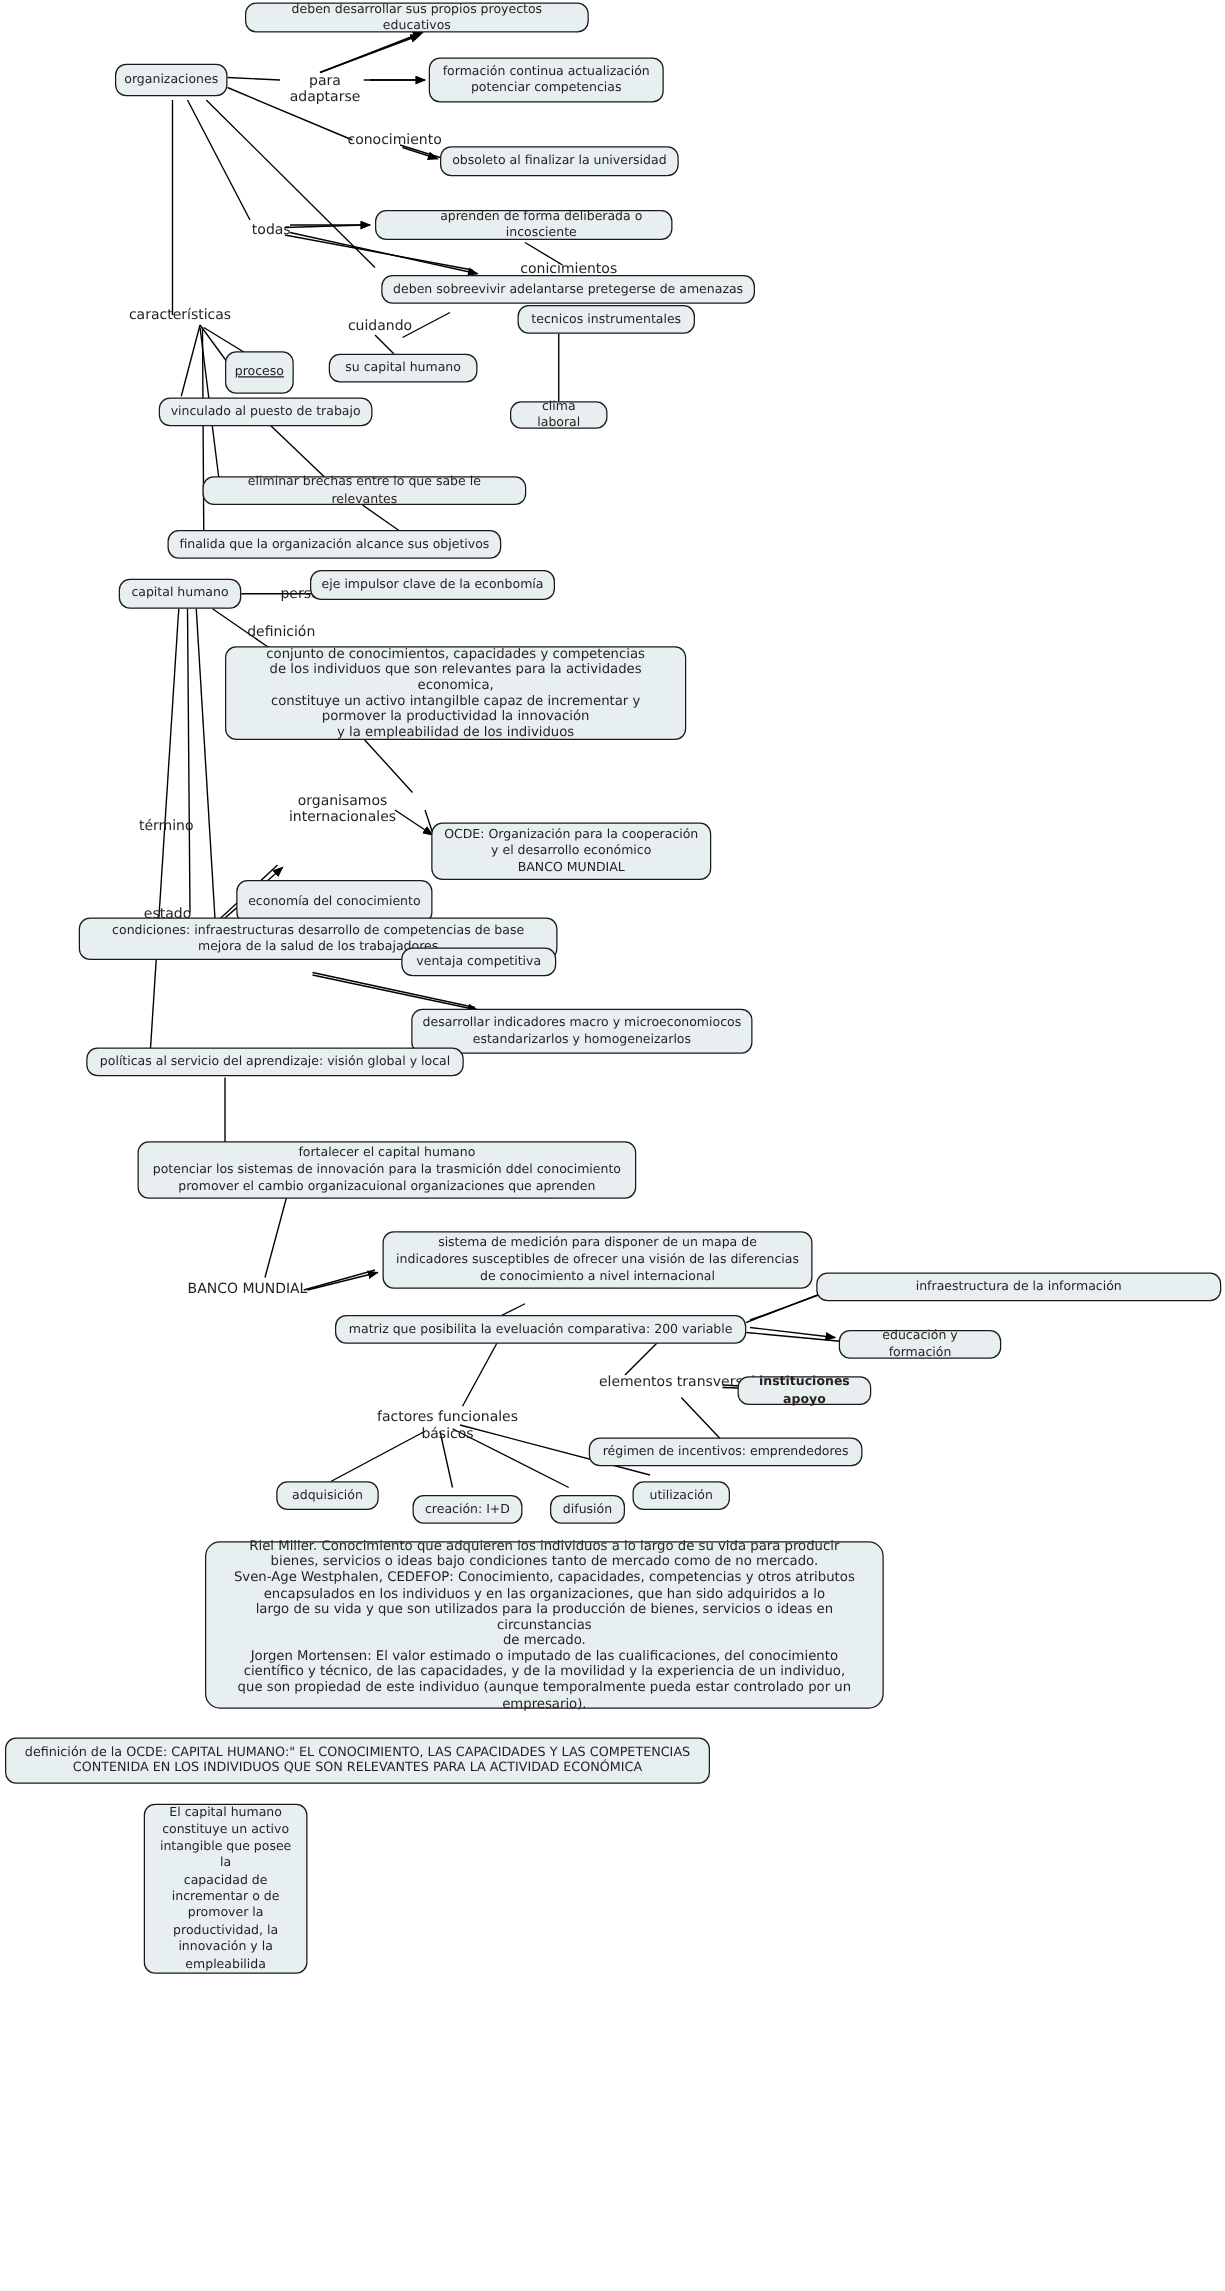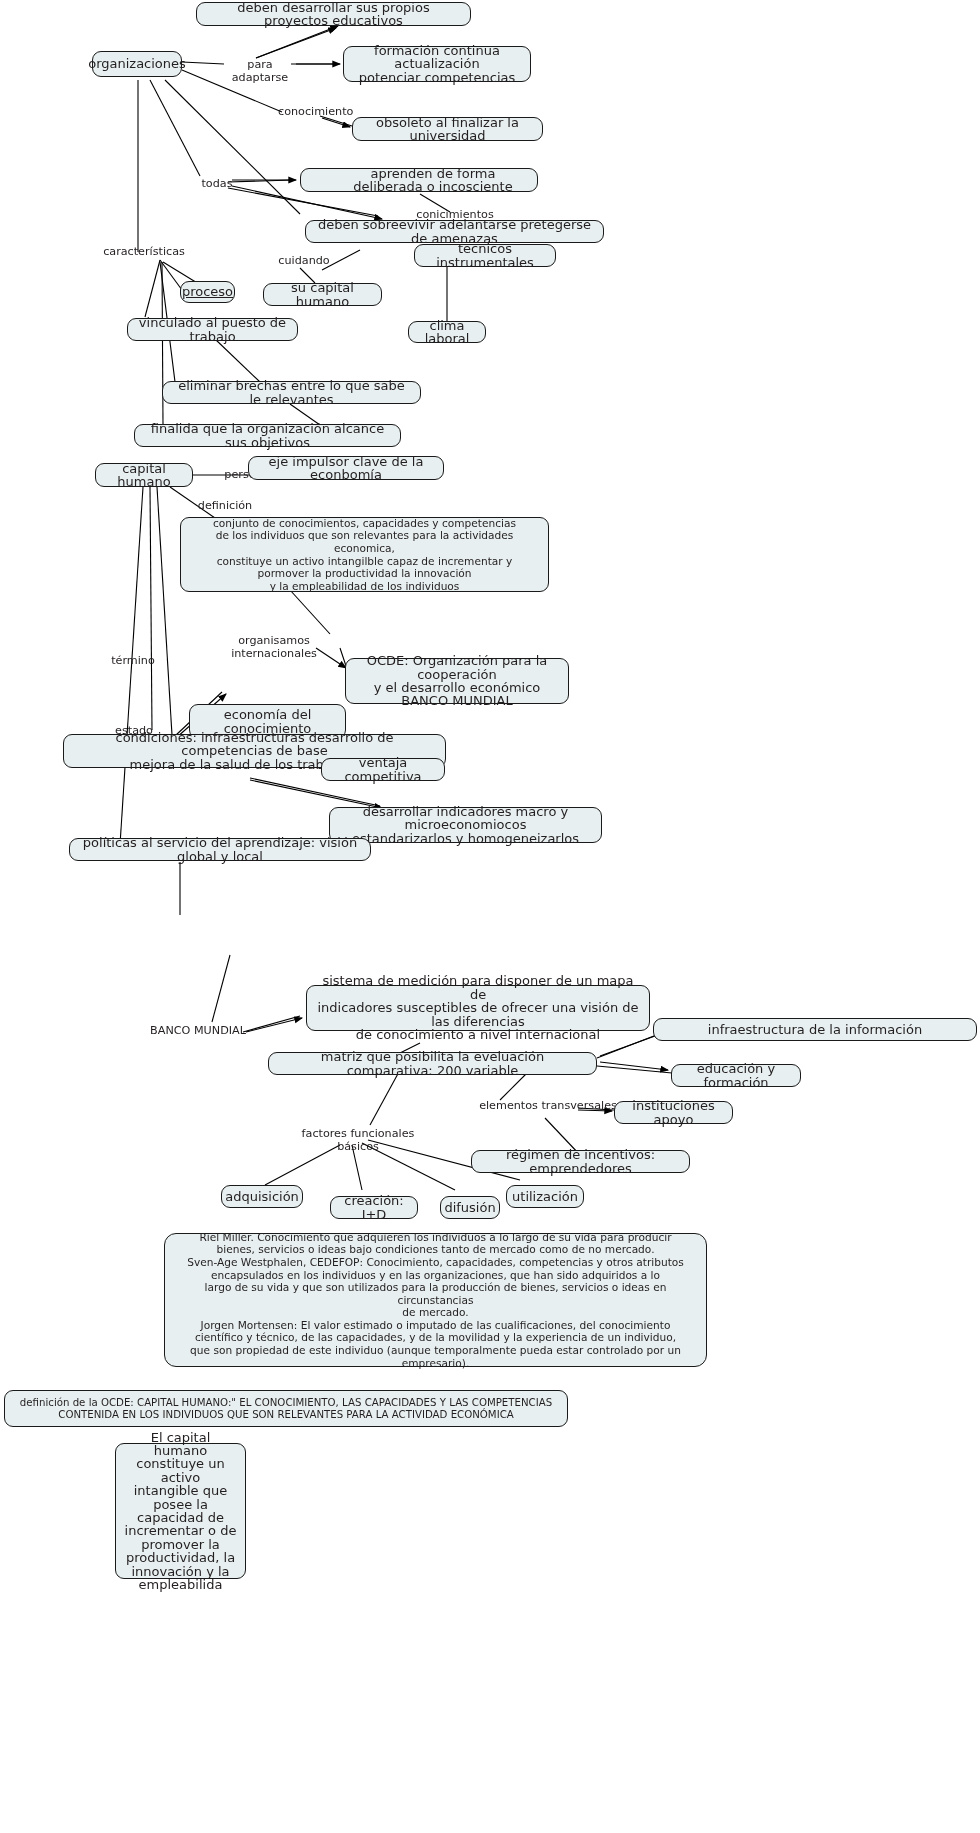--- a/index.html
+++ b/index.html
@@ -35,21 +35,21 @@
     stroke-width: 1.1;
     fill: none;
   }
   .node {
     position: absolute;
     box-sizing: border-box;
     background: #e8eff0;
     border: 1px solid #1a1a1a;
     border-radius: 9px;
     text-align: center;
-    font-size: 13px;
+    font-size: 10px;
     line-height: 13.4px;
     color: #231f20;
     padding: 4px 8px;
     z-index: 3;
     white-space: pre-line;
     display: flex;
     align-items: center;
     justify-content: center;
   }
   .linklabel {
@@ -157,21 +157,21 @@
 potenciar competencias</div>
 
   <div class="node" style="left:352px; top:117px; width:191px; height:24px;">obsoleto al finalizar la universidad</div>
 
   <div class="node" style="left:300px; top:168px; width:238px; height:24px;padding-left:36px;">aprenden de forma deliberada o incosciente</div>
 
   <div class="node" style="left:305px; top:220px; width:299px; height:23px;">deben sobreevivir adelantarse pretegerse de amenazas</div>
 
   <div class="node" style="left:414px; top:244px; width:142px; height:23px;">tecnicos instrumentales</div>
 
-  <div class="node" style="left:180px; top:281px; width:55px; height:22px;text-decoration:underline;">proceso</div>
+  <div class="node" style="left:180px; top:281px; width:55px; height:34px;text-decoration:underline;">proceso</div>
 
   <div class="node" style="left:263px; top:283px; width:119px; height:23px;">su capital humano</div>
 
   <div class="node" style="left:408px; top:321px; width:78px; height:22px;">clima laboral</div>
 
   <div class="node" style="left:127px; top:318px; width:171px; height:23px;">vinculado al puesto de trabajo</div>
 
   <div class="node" style="left:162px; top:381px; width:259px; height:23px;">eliminar brechas entre lo que sabe le relevantes</div>
 
   <div class="node" style="left:134px; top:424px; width:267px; height:23px;">finalida que la organización alcance sus objetivos</div>
@@ -195,32 +195,35 @@
   <div class="node" style="left:63px; top:734px; width:383px; height:34px;">condiciones: infraestructuras desarrollo de competencias de base
 mejora de la salud de los trabajadores</div>
 
   <div class="node" style="left:321px; top:758px; width:124px; height:23px;">ventaja competitiva</div>
 
   <div class="node" style="left:329px; top:807px; width:273px; height:36px;">desarrollar indicadores macro y microeconomiocos
 estandarizarlos y homogeneizarlos</div>
 
   <div class="node" style="left:69px; top:838px; width:302px; height:23px;">políticas al servicio del aprendizaje: visión global y local</div>
 
+  <div class="node" style="left:110px; top:913px; width:399px; height:46px;">fortalecer el capital humano
+potenciar los sistemas de innovación para la trasmición ddel conocimiento
+promover el cambio organizacuional organizaciones que aprenden</div>
 
   <div class="node" style="left:653px; top:1018px; width:324px; height:23px;">infraestructura de la información</div>
 
   <div class="node" style="left:306px; top:985px; width:344px; height:46px;">sistema de medición para disponer de un mapa de
 indicadores susceptibles de ofrecer una visión de las diferencias
 de conocimiento a nivel internacional</div>
 
   <div class="node" style="left:268px; top:1052px; width:329px; height:23px;">matriz que posibilita la eveluación comparativa: 200 variable</div>
 
   <div class="node" style="left:671px; top:1064px; width:130px; height:23px;">educación y formación</div>
 
-  <div class="node" style="left:614px; top:1101px; width:119px; height:23px;">instituciones apoyo</div>
+  <div class="node" style="left:590px; top:1101px; width:107px; height:23px;font-weight:bold;">instituciones apoyo</div>
 
   <div class="node" style="left:471px; top:1150px; width:219px; height:23px;">régimen de incentivos: emprendedores</div>
 
   <div class="node" style="left:221px; top:1185px; width:82px; height:23px;">adquisición</div>
 
   <div class="node" style="left:330px; top:1196px; width:88px; height:23px;">creación: I+D</div>
 
   <div class="node" style="left:440px; top:1196px; width:60px; height:23px;">difusión</div>
 
   <div class="node" style="left:506px; top:1185px; width:78px; height:23px;">utilización</div>

